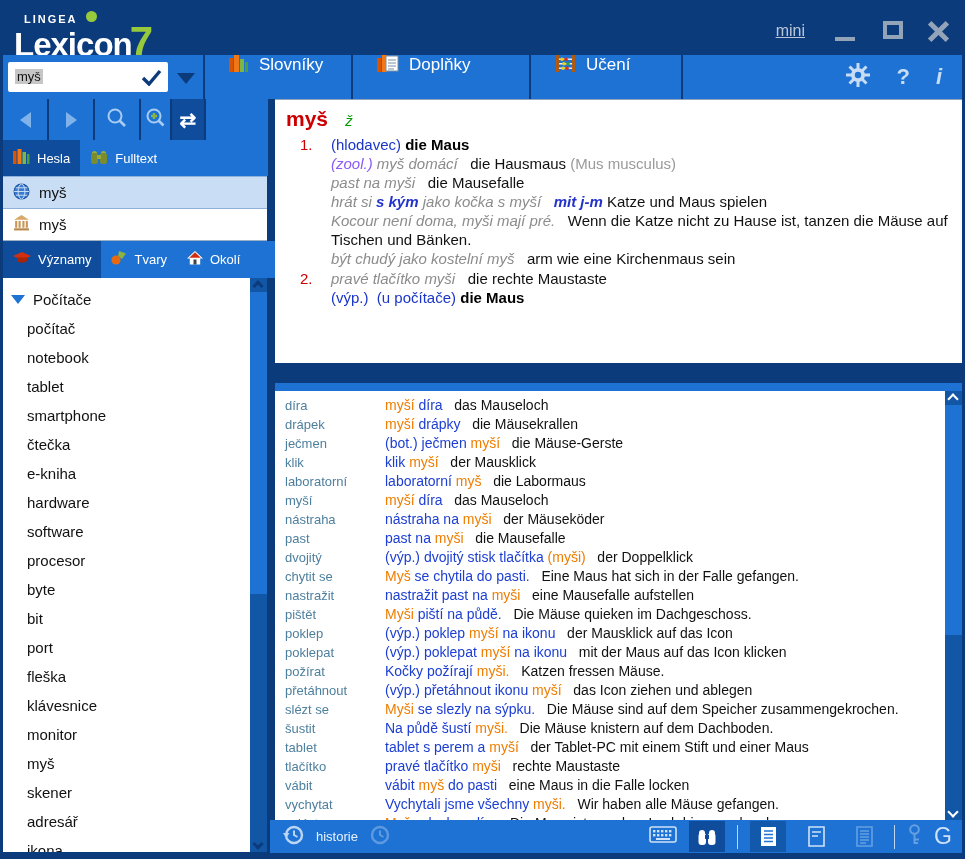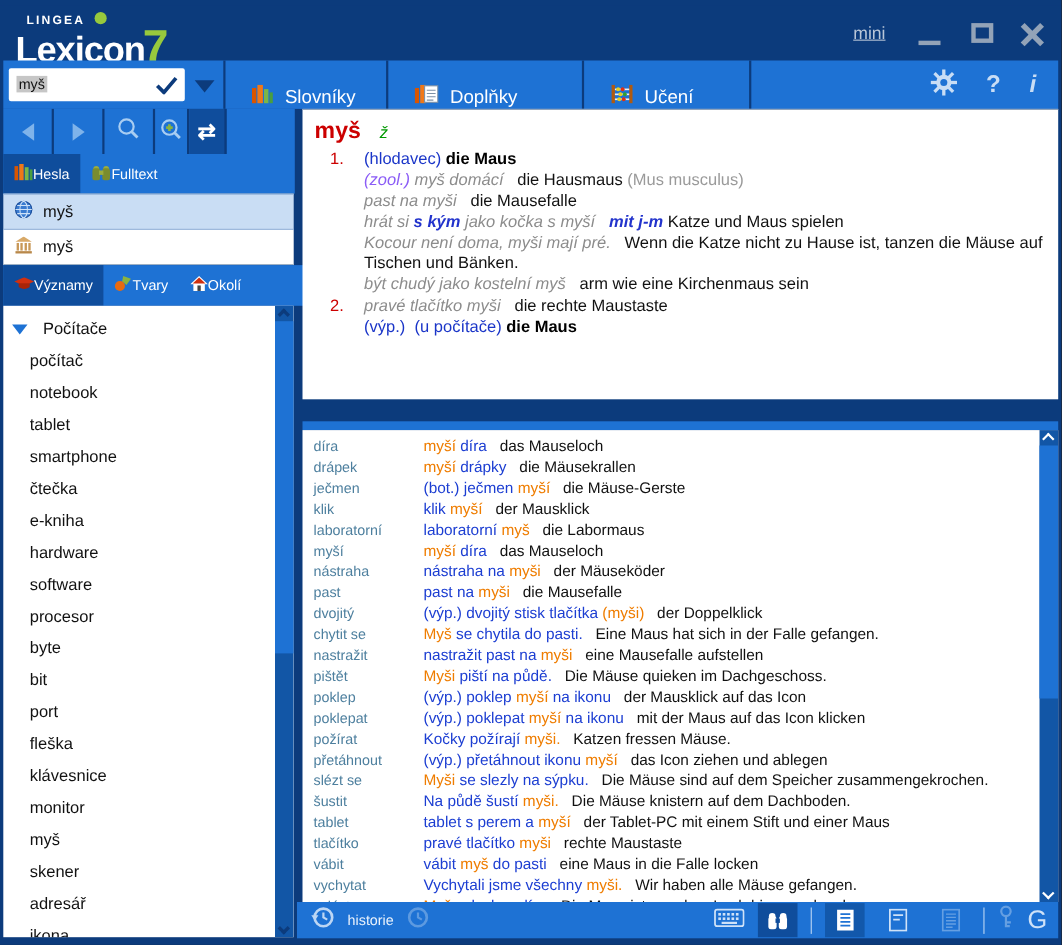--- a/index.html
+++ b/index.html
@@ -25,47 +25,47 @@
   .btn-close .x2{transform:rotate(-45deg);}
 
   
   .toolbar{position:absolute;left:3px;top:55px;width:959px;height:44px;background:#1e72d4;display:flex;align-items:center;}
   .tsep{width:2px;height:44px;background:#0c3b7c;flex:none;}
   .search-wrap{width:200px;height:44px;position:relative;flex:none;}
   .search-box{position:absolute;left:5px;top:7px;width:160px;height:30px;background:#fff;border-radius:2px;}
   .search-text{position:absolute;left:7px;top:7px;font-size:13px;color:#111;background:#c6c6c6;padding:0 2px;}
   .search-check{position:absolute;right:6px;top:7px;}
   .search-drop{position:absolute;left:174px;top:18px;width:0;height:0;border-left:9px solid transparent;border-right:9px solid transparent;border-top:11px solid #0c3b7c;}
-  .ttab{height:44px;display:flex;align-items:flex-end;gap:10px;padding-left:24px;flex:none;color:#fff;font-size:17px;}
+  .ttab{height:44px;display:flex;align-items:flex-start;gap:10px;padding-left:24px;flex:none;color:#fff;font-size:17px;}
   .ttab.w1{width:146px;}.ttab.w2{width:176px;}.ttab.w3{width:150px;}
   .tool-right{margin-left:auto;display:flex;align-items:center;gap:26px;padding-right:20px;}
   .qmark{color:#c8ddf5;font-size:22px;font-weight:bold;}
   .imark{color:#c8ddf5;font-size:22px;font-weight:bold;font-style:italic;}
 
   
   .navrow{position:absolute;left:3px;top:99px;width:265px;height:41px;background:#1e72d4;display:flex;}
   .navbtn{height:41px;border-right:2px solid #0c3b7c;display:flex;align-items:center;justify-content:center;flex:none;}
   .nb1{width:46px;}.nb2{width:46px;}.nb3{width:46px;}.nb4{width:31px;}.nb5{width:34px;background:#0f4d9c;}
   .tri-left{width:0;height:0;border-top:8px solid transparent;border-bottom:8px solid transparent;border-right:11px solid #7fb3ea;}
   .tri-right{width:0;height:0;border-top:8px solid transparent;border-bottom:8px solid transparent;border-left:11px solid #7fb3ea;}
   .swap-glyph{color:#fff;font-size:20px;font-weight:bold;}
 
   
   .stabs1{position:absolute;left:3px;top:140px;width:265px;height:36px;background:#1e72d4;display:flex;align-items:stretch;}
-  .stab{display:flex;align-items:center;padding:0 10px;color:#fff;font-size:13px;}
+  .stab{display:flex;align-items:center;gap:7px;padding:0 10px;color:#fff;font-size:13px;}
   .stab.active{background:#0f4d9c;}
   .result{position:absolute;left:3px;width:264px;height:32px;display:flex;align-items:center;gap:9px;padding-left:10px;font-size:15px;color:#111;}
   .res1{top:176px;background:#c9ddf4;border-top:1px solid #8fb0d8;border-bottom:1px solid #8fb0d8;height:33px;}
   .res2{top:209px;background:#fff;border-bottom:1px solid #9db0c4;height:32px;}
   .stabs2{position:absolute;left:3px;top:241px;width:315px;height:37px;background:#1e72d4;display:flex;align-items:stretch;}
 
   
   .wordlist{position:absolute;left:3px;top:278px;width:264px;height:574px;background:#fff;overflow:hidden;}
   .wl-items{margin-right:17px;padding-top:7px;}
-  .topic-row{height:29px;display:flex;align-items:center;gap:14px;padding-left:8px;font-size:15px;color:#111;}
+  .topic-row{height:29px;display:flex;align-items:center;gap:8px;padding-left:8px;font-size:15px;color:#111;}
   .topic-tri{width:0;height:0;border-left:7px solid transparent;border-right:7px solid transparent;border-top:9px solid #1e72d4;}
   .word{height:29px;line-height:29px;padding-left:24px;font-size:15px;color:#111;}
   .wl-scroll{position:absolute;right:0;top:0;width:17px;height:574px;background:#1256a6;}
   .wl-thumb{position:absolute;left:0;top:14px;width:17px;height:302px;background:#1e72d4;}
   .chev{width:8px;height:8px;border-left:3px solid #0c3b7c;border-top:3px solid #0c3b7c;position:absolute;left:4px;}
   .chev-up{transform:rotate(45deg);top:4px;}
   .chev-dn{transform:rotate(225deg);bottom:4px;}
   .chev.white{border-color:#fff;border-width:2px;}
 
   

